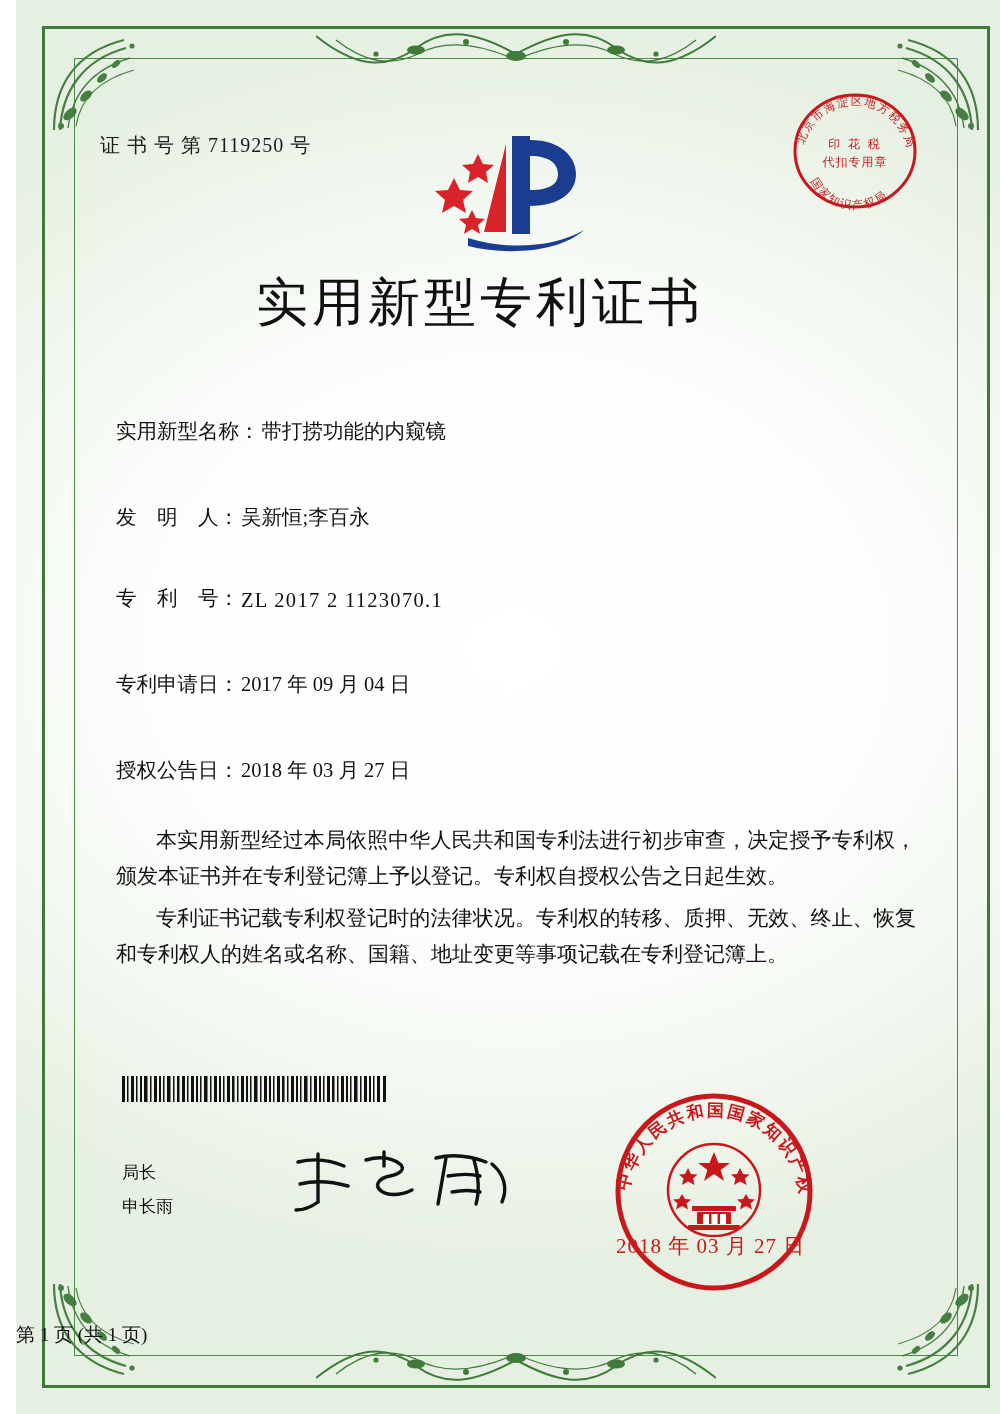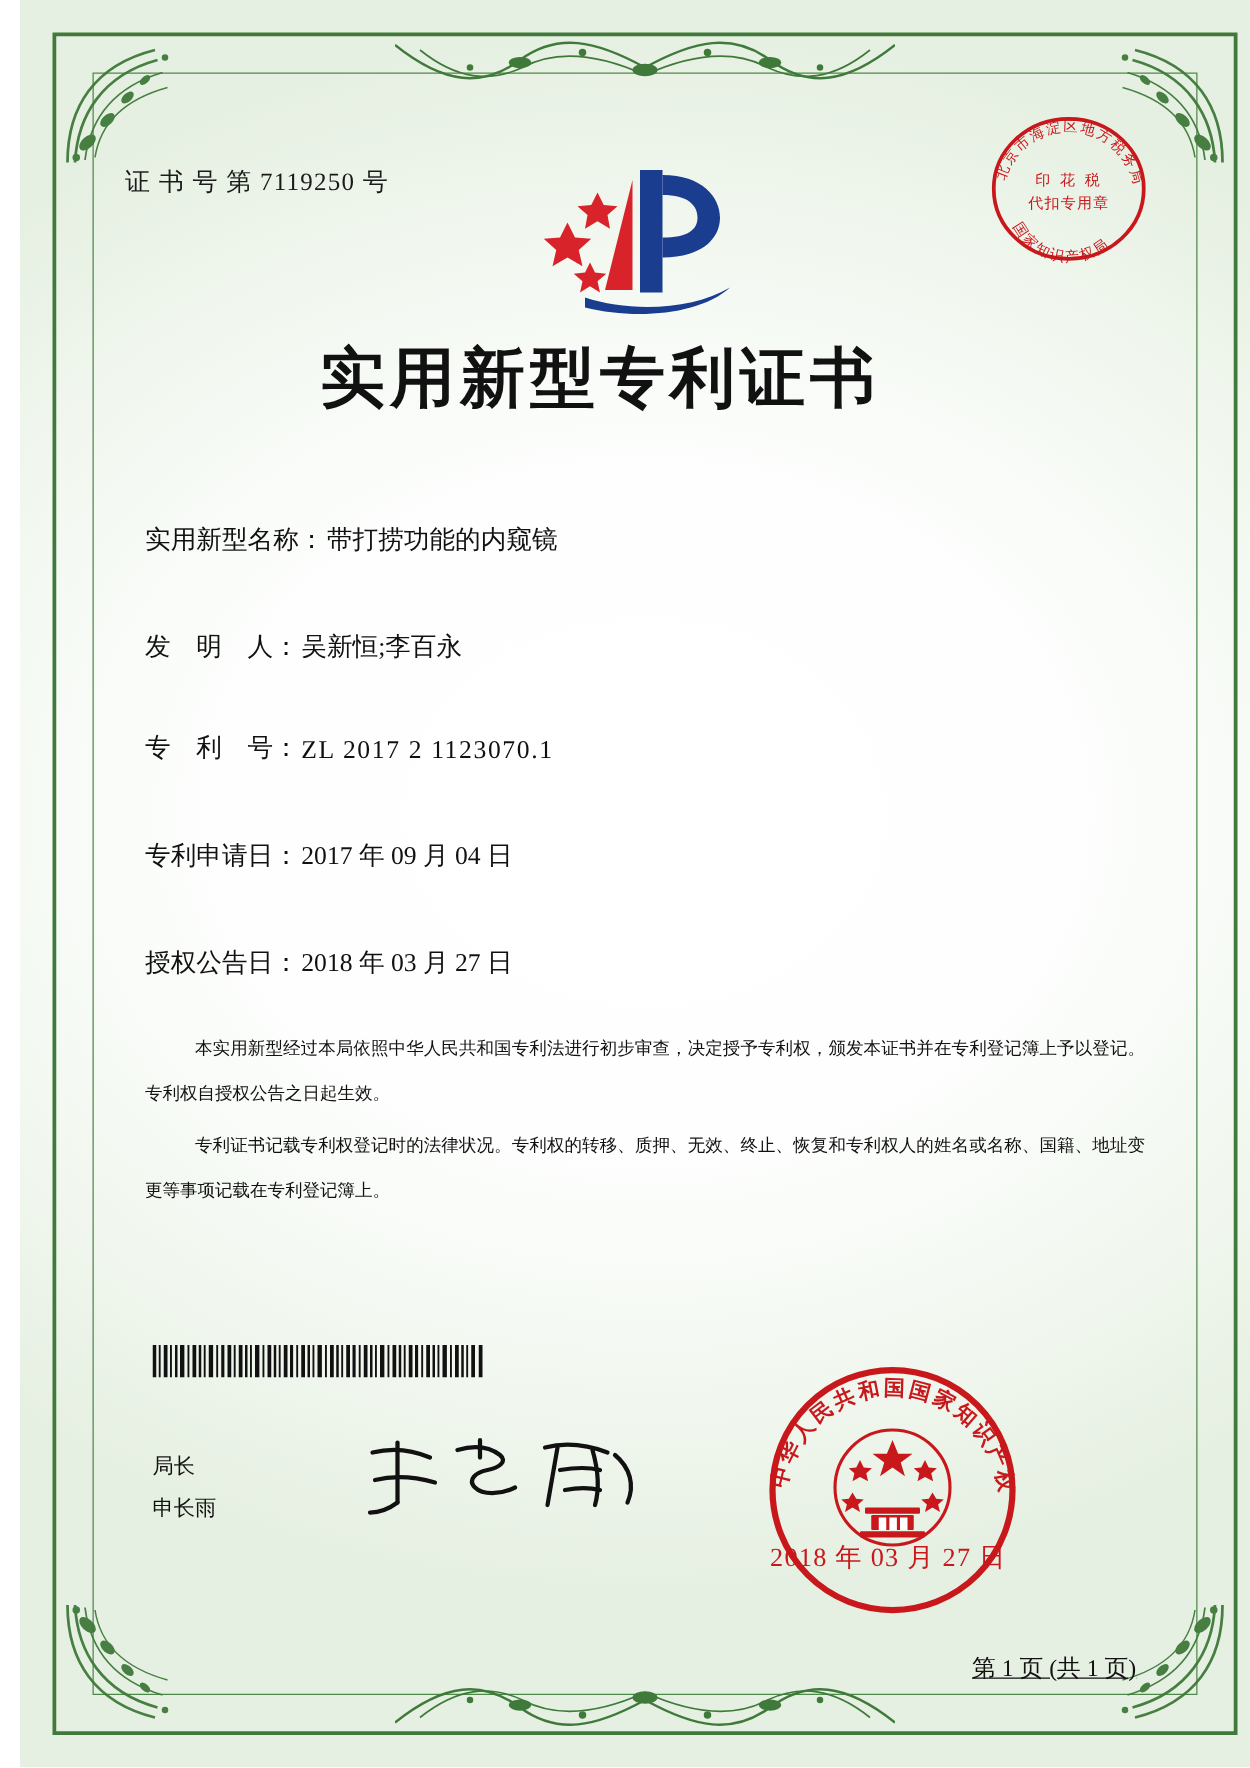--- a/index.html
+++ b/index.html
@@ -80,21 +80,21 @@
     position: absolute;
     right: 92px; top: 82px;
     width: 138px; height: 138px;
   }
   .title {
     position: absolute;
     left: 0; top: 268px;
     width: 928px;
     text-align: center;
     font-size: 52px;
-    font-weight: bold;
+    font-weight: normal;
     letter-spacing: 4px;
     color: #111;
     font-family: "DejaVu Serif", "Liberation Serif", serif;
   }
 
   
   .fields {
     position: absolute;
     left: 100px; top: 405px;
     width: 800px;
@@ -116,21 +116,21 @@
   }
   .field-value.mono-num {
     letter-spacing: 1.3px;
   }
 
   
   .paras {
     position: absolute;
     left: 100px; top: 822px;
     width: 800px;
-    font-size: 14px;
+    font-size: 21px;
     line-height: 36px;
     color: #111;
     text-align: justify;
   }
   .paras p {
     margin: 0 0 6px 0;
     text-indent: 40px;
   }
 
   
@@ -168,24 +168,23 @@
     color: #c8181c;
     letter-spacing: 1px;
     white-space: nowrap;
   }
 
   
   .footer {
     position: absolute;
     left: 0; top: 1322px;
     width: 893px;
-    text-align: right;
+    text-align: left;
     font-size: 19px;
     color: #111;
-    text-decoration: underline;
   }
 </style>
 </head>
 <body>
 
 <div class="certificate">
 
   <div class="border-outer"></div>
   <div class="border-inner"></div>
 

